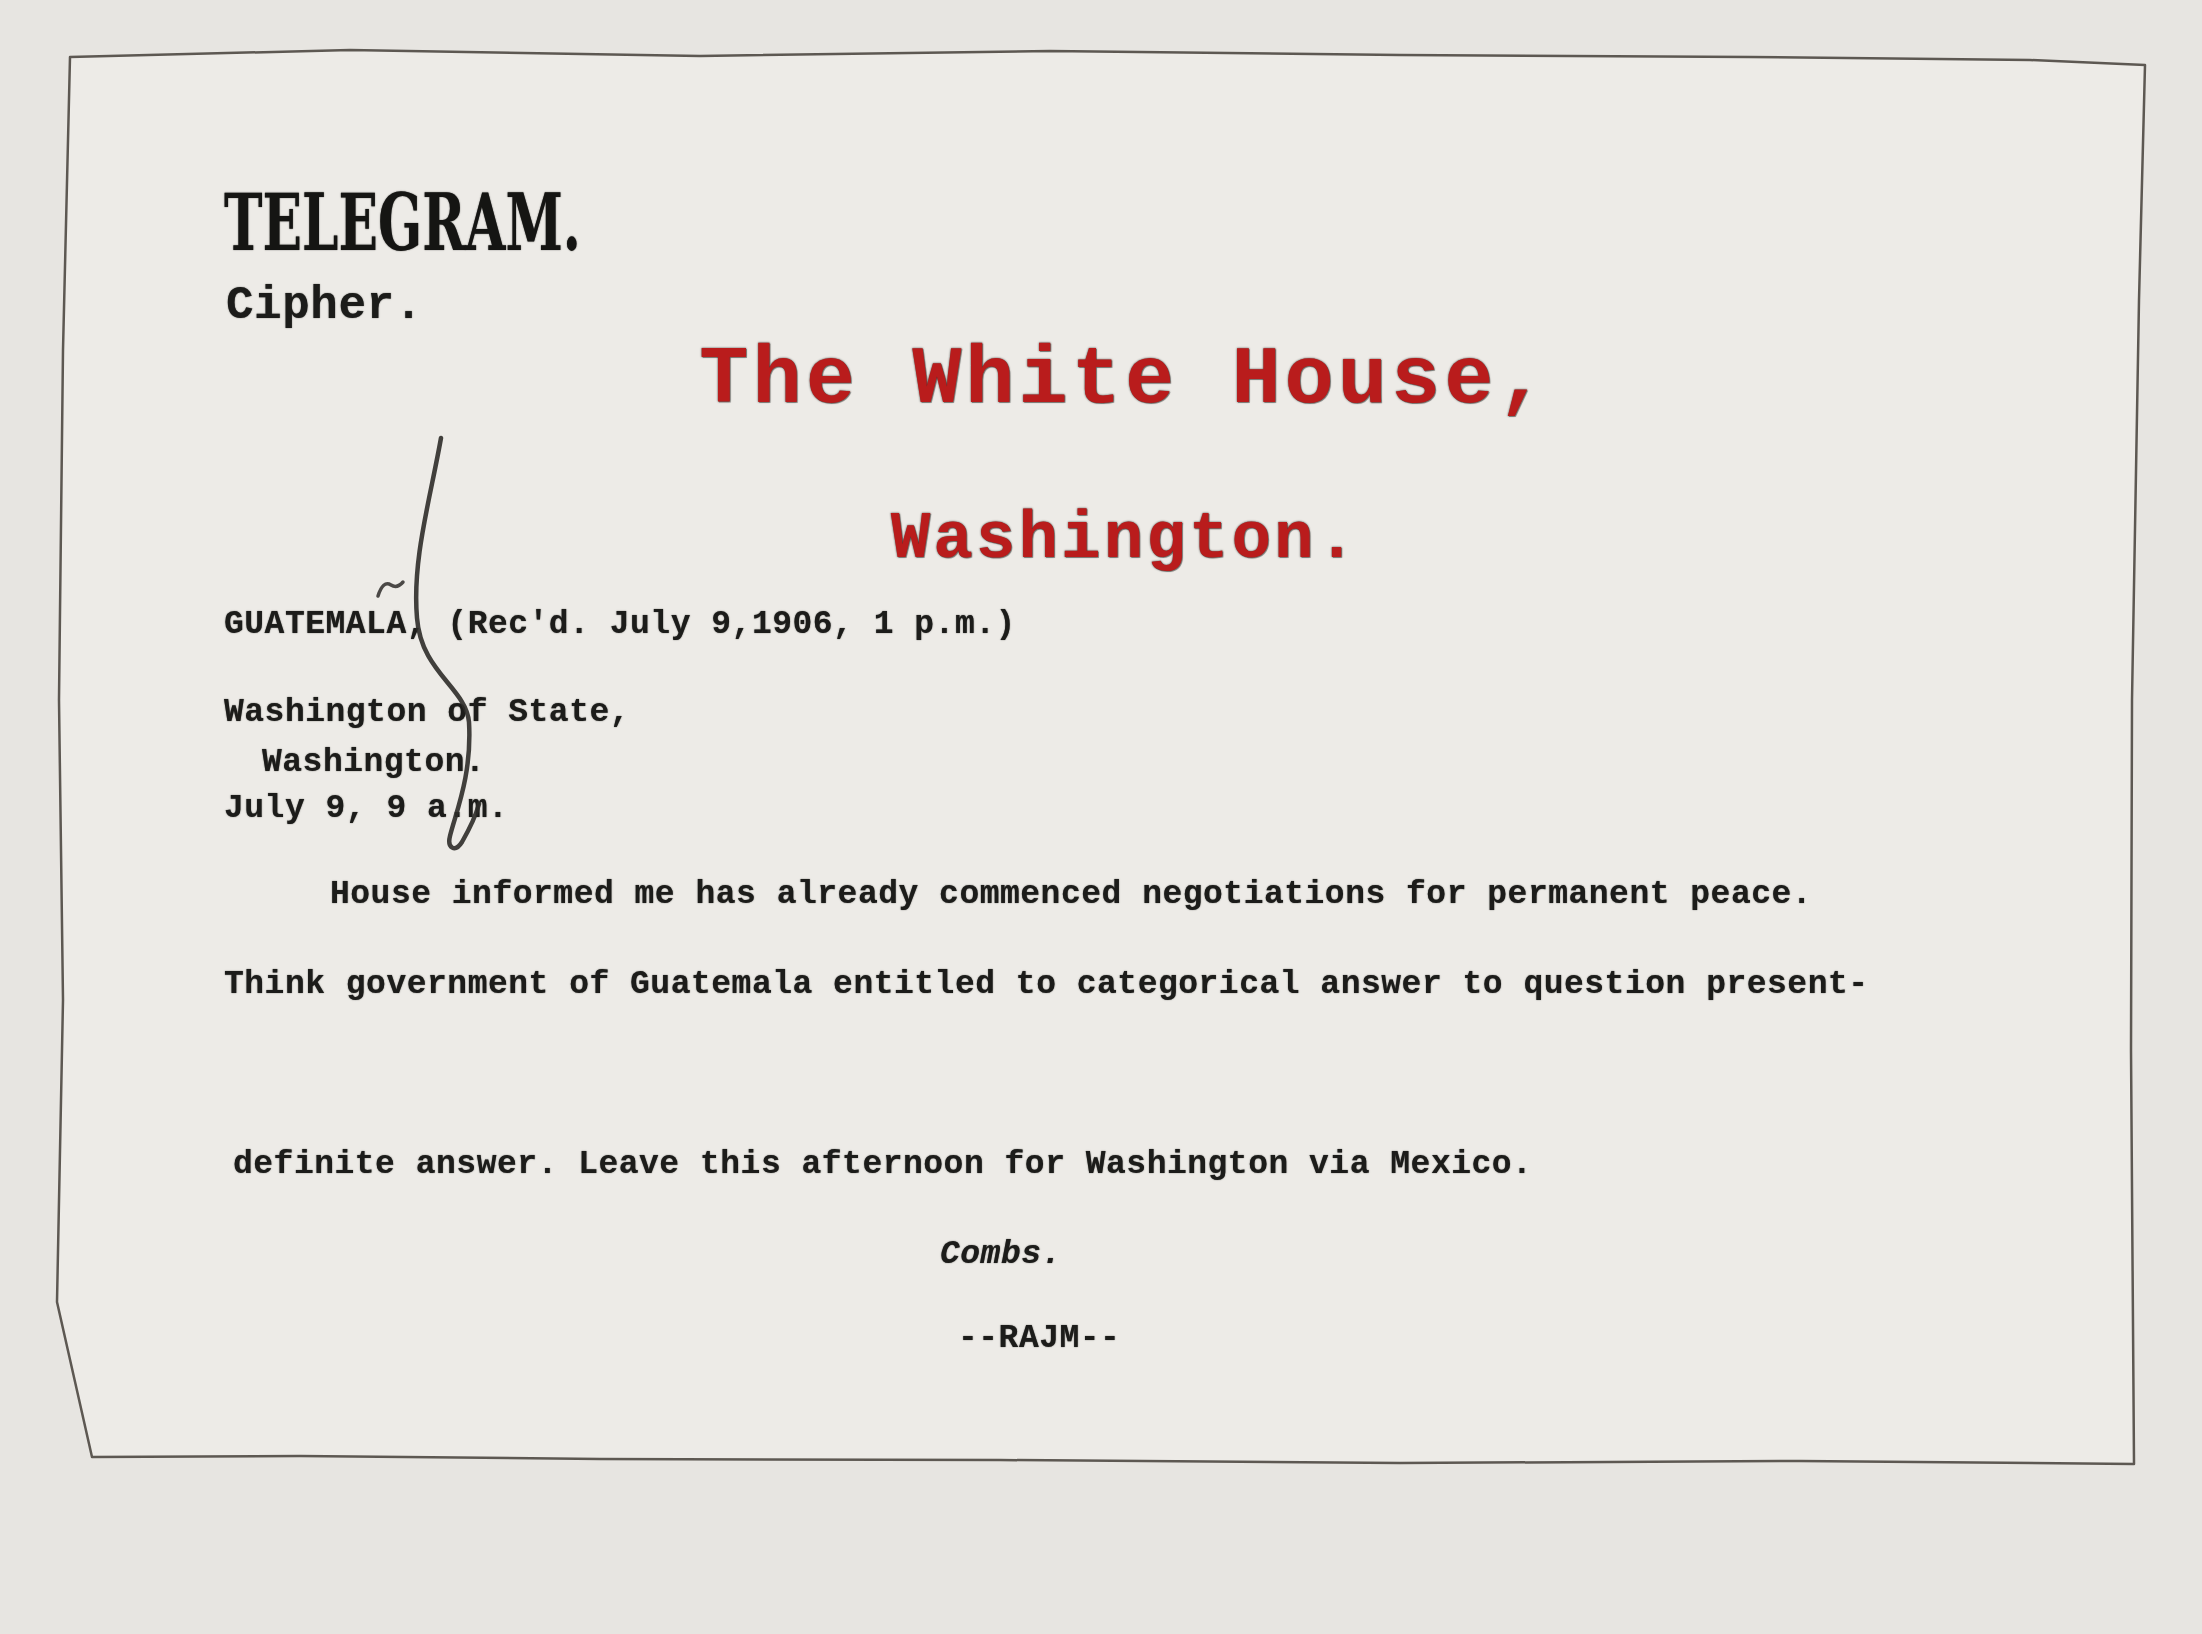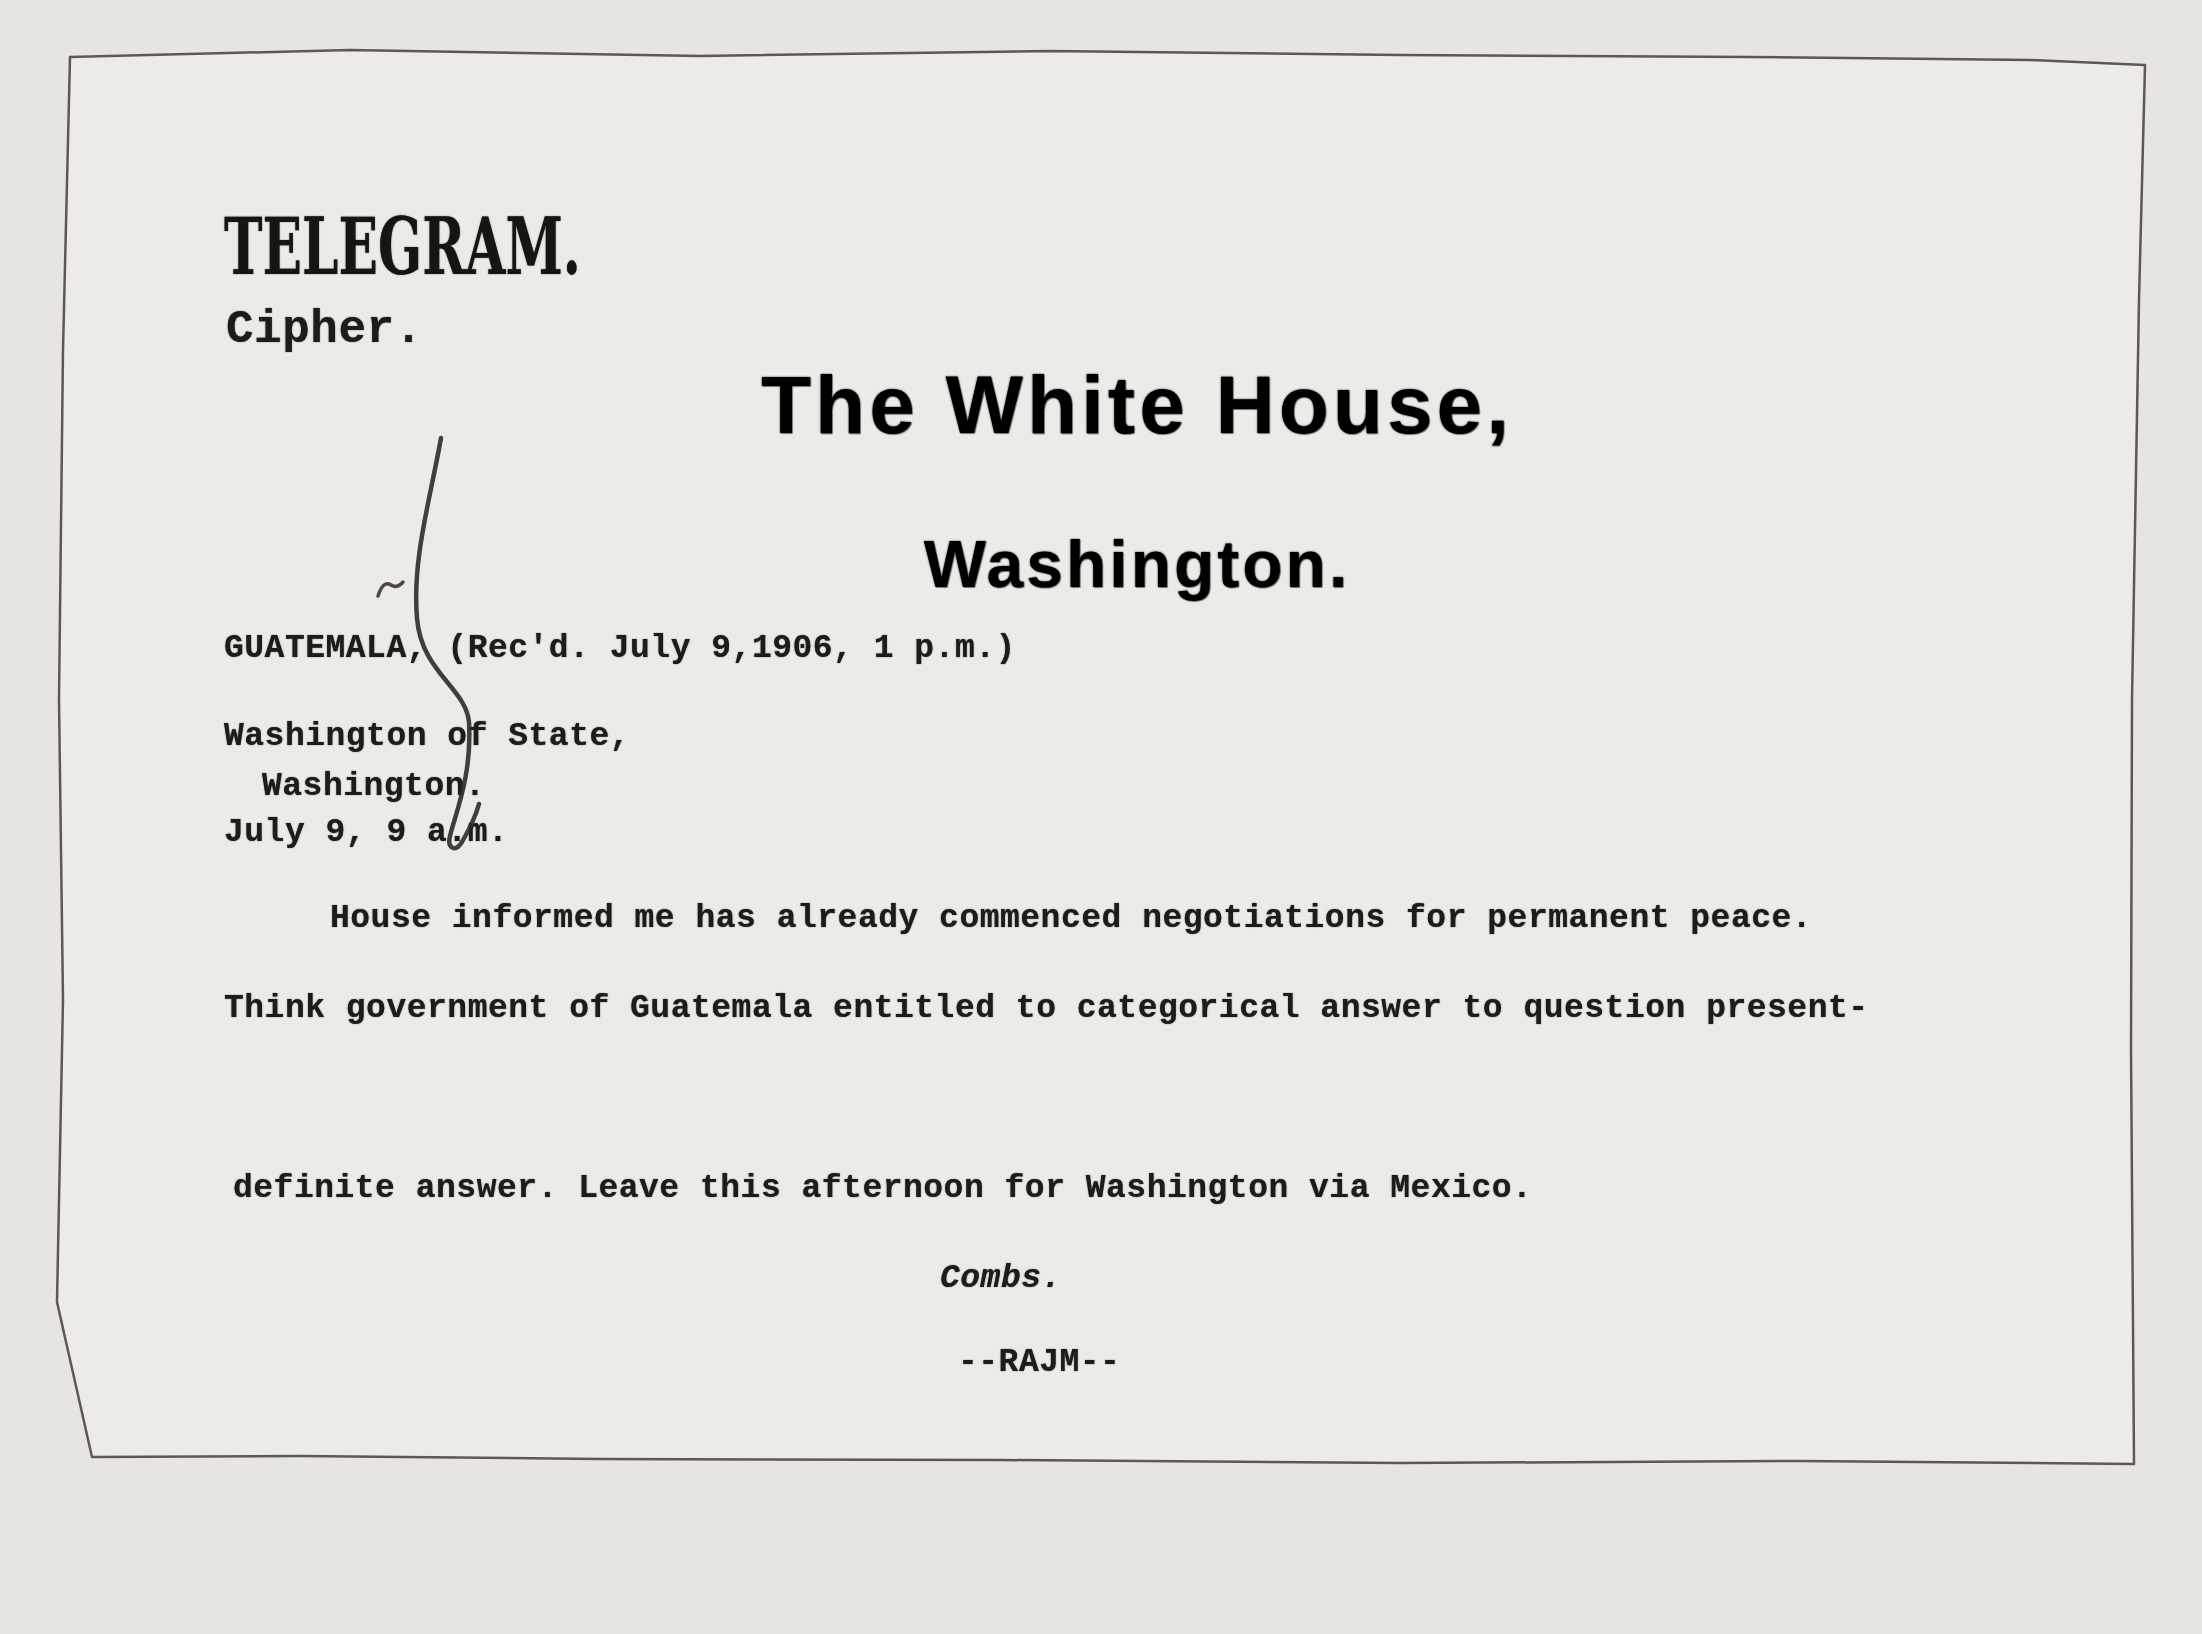--- a/index.html
+++ b/index.html
@@ -15,21 +15,21 @@
     position: relative;
     width: 2202px;
     height: 1634px;
   }
   #paper-svg, #pen-svg {
     position: absolute;
     left: 0; top: 0;
     width: 2202px; height: 1634px;
   }
   #pen-svg { z-index: 5; pointer-events: none; }
-  .txt-layer { position: absolute; left: 0; top: 0; width: 2202px; height: 1432px; z-index: 3; margin-top: 24px; }
+  .txt-layer { position: absolute; left: 0; top: 0; width: 2202px; height: 1432px; z-index: 3; }
 
   .tw {
     position: absolute;
     font-family: "Liberation Mono", "DejaVu Sans Mono", monospace;
     font-weight: bold;
     font-size: 33px;
     letter-spacing: 0.5px;
     color: #1c1c1a;
     text-shadow: 0 0 1.3px rgba(25,25,22,0.75);
     white-space: pre;
@@ -44,27 +44,27 @@
     letter-spacing: 0px;
     color: #151513;
     transform: scaleX(0.70) scaleY(1.05);
     transform-origin: left top;
     text-shadow: 0 0 1.5px rgba(20,20,18,0.8);
   }
   .cipher { left: 226px; top: 280px; font-size: 46px; }
 
   .letterhead {
     position: absolute;
-    left: 80px; top: 0;
+    left: 68px; top: 0;
     width: 2070px;
     text-align: center;
     transform: translateX(22px);
-    font-family: Liberation Sans, sans-serif;
+    font-family: Liberation Mono, monospace;
     font-weight: bold;
-    color: #000000;
+    color: #b91c1c;
   }
   .letterhead-1 {
     top: 334px;
     font-size: 82px;
     letter-spacing: 4px;
     text-shadow: 0 0 2px rgba(15,15,12,0.85), 1px 1px 0 rgba(15,15,12,0.35);
   }
   .letterhead-2 {
     top: 502px;
     font-size: 66px;

